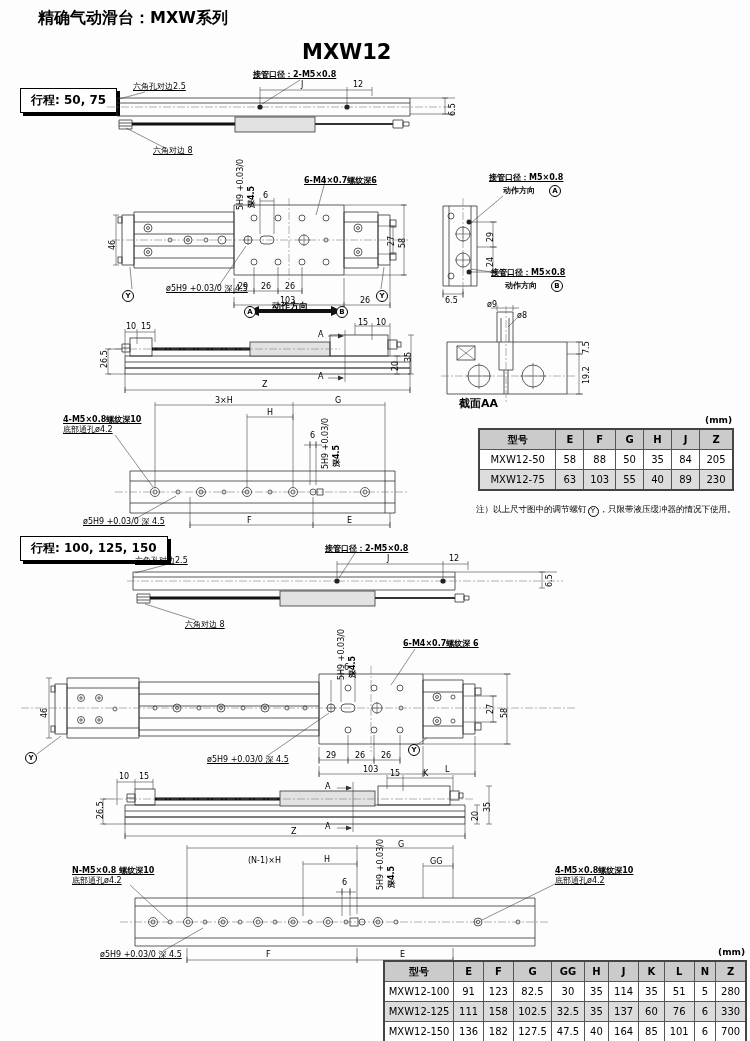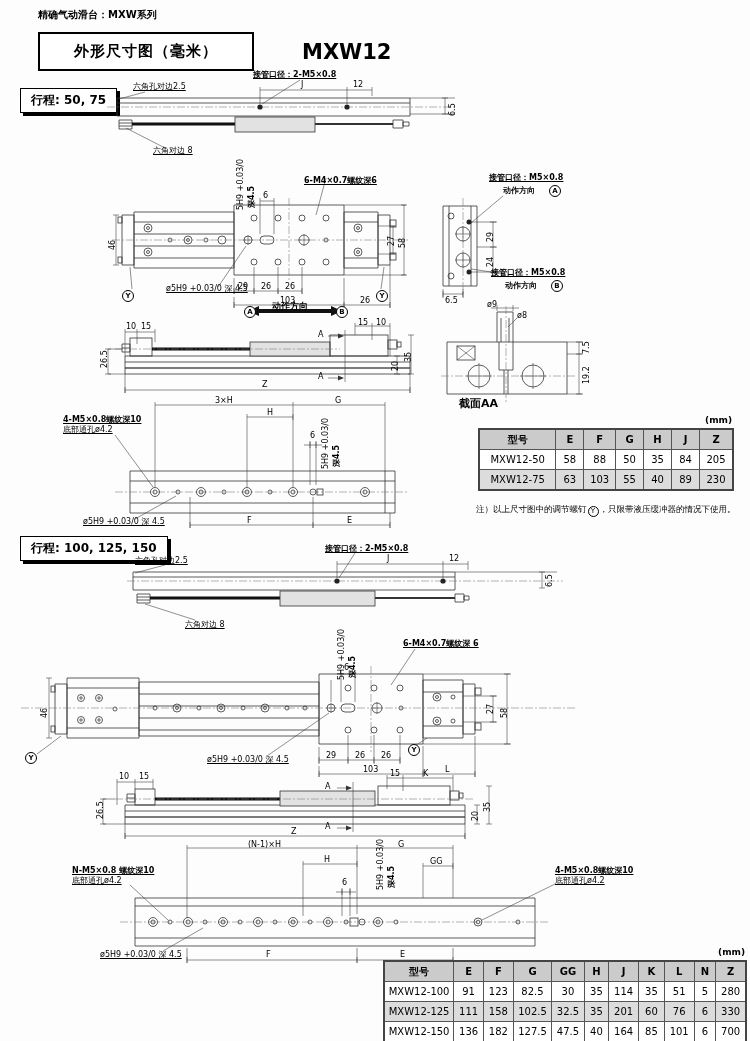--- a/index.html
+++ b/index.html
@@ -13,42 +13,41 @@
   .v{transform:rotate(-90deg);transform-origin:0 0}
   .cir{position:absolute;width:10px;height:10px;border:1px solid #000;border-radius:50%;
        font-size:7px;font-weight:bold;text-align:center;line-height:10px;background:#fff}
   .ci{display:inline-block;width:9px;height:9px;border:1px solid #000;border-radius:50%;
       font-size:7px;text-align:center;line-height:9px;vertical-align:-1px;margin:0 1px}
   .s{stroke:#333;fill:none;stroke-width:.8}
   .f{stroke:#333;fill:#e2e2e2;stroke-width:.8}
   .dim{stroke:#333;fill:none;stroke-width:.55}
   .cl{stroke:#777;fill:none;stroke-width:.55;stroke-dasharray:8 2 2 2}
   .thick{stroke:#111;stroke-width:3}
-  .page-title{position:absolute;left:38px;top:8px;font-size:10px;font-weight:bold}
+  .page-title{position:absolute;left:38px;top:8px;font-size:16px;font-weight:bold}
   .tbox{position:absolute;left:38px;top:32px;border:2px solid #000;background:#fff;
         padding:8px 34px;font-size:15px;font-weight:bold;letter-spacing:1px}
   .model{position:absolute;left:302px;top:40px;font-size:21px;font-weight:bold}
   .stroke{position:absolute;border:1px solid #000;box-shadow:3px 3px 0 #000;background:#fff;
           font-weight:bold;font-size:12px;padding:3px 10px;white-space:nowrap}
   .tblwrap{position:absolute}
   .unit{position:absolute;font-size:9px;font-weight:bold}
   table.t{border-collapse:collapse;font-size:10px;background:#fff;border:2px solid #444}
   .t th,.t td{border:1px solid #555;text-align:center;padding:2px 3px;height:15px}
   .t th{background:#cbcbcb;font-weight:bold}
   .t tr.alt td{background:#dcdcdc}
   .note{position:absolute;font-size:8.5px;font-weight:normal;white-space:nowrap}
   .big{font-size:11px;font-weight:bold}
 </style>
 </head>
 <body>
 
 <div class="page">
 
   <div class="page-title">精确气动滑台：MXW系列</div>
-  <div class="tbox">外形尺寸图（毫米）</div>
   <div class="model">MXW12</div>
 
   <div class="stroke" style="left:20px;top:88px">行程: 50, 75</div>
 
   <div class="dw" style="left:105px;top:70px;width:360px;height:95px">
     <svg width="360" height="95">
       <path class="s" d="M12,28 H305 V46 H12 Z M12,33 H305"></path>
       <line class="cl" x1="2" y1="37" x2="352" y2="37"></line>
       <circle cx="155" cy="37" r="2.6" fill="#222"></circle>
         <circle cx="242" cy="37" r="2.6" fill="#222"></circle>
@@ -459,21 +458,21 @@
       <circle class="s" cx="420" cy="82" r="4"></circle>
         <circle class="s" cx="420" cy="82" r="1.8"></circle>
         <circle class="s" cx="460" cy="82" r="2"></circle>
       <path class="dim" d="M129,11 V78 M299,11 V74 M395,11 V58 M129,8 H395 M129,5 v6 M299,5 v6 M395,5 v6"></path>
       <path class="dim" d="M245,27 V76 M245,24 H299 M245,21 v6 M299,21 v6"></path>
       <path class="dim" d="M284,48 V76 M292,48 V76 M278,52 H298 M284,49 v6 M292,49 v6"></path>
       <path class="dim" d="M365,29 V58 M365,26 H395 M365,23 v6 M395,23 v6"></path>
       <path class="dim" d="M72,45 L110,80 M497,44 L424,80 M105,111 L145,88"></path>
       <path class="dim" d="M129,108 V123 M299,108 V123 M395,108 V123 M129,120 H395 M129,117 v6 M299,117 v6 M395,117 v6"></path>
     </svg>
-    <span class="lbl" style="left:190px;top:0px">(N-1)×H</span>
+    <span class="lbl" style="left:190px;top:16px">(N-1)×H</span>
     <span class="lbl" style="left:340px;top:0px">G</span>
     <span class="lbl" style="left:266px;top:15px">H</span>
     <span class="lbl" style="left:284px;top:38px">6</span>
     <span class="lbl v" style="left:318px;top:50px">5H9 +0.03/0</span>
     <span class="lbl v b" style="left:329px;top:48px">深4.5</span>
     <span class="lbl" style="left:372px;top:17px">GG</span>
     <span class="lbl b u" style="left:14px;top:26px">N-M5×0.8 螺纹深10</span>
     <span class="lbl u" style="left:14px;top:36px">底部通孔ø4.2</span>
     <span class="lbl b u" style="left:497px;top:26px">4-M5×0.8螺纹深10</span>
     <span class="lbl u" style="left:497px;top:36px">底部通孔ø4.2</span>
@@ -512,21 +511,21 @@
         <td>5</td>
         <td>280</td>
       </tr>
       <tr class="alt">
         <td>MXW12-125</td>
         <td>111</td>
         <td>158</td>
         <td>102.5</td>
         <td>32.5</td>
         <td>35</td>
-        <td>201</td>
+        <td>137</td>
         <td>60</td>
         <td>76</td>
         <td>6</td>
         <td>330</td>
       </tr>
       <tr>
         <td>MXW12-150</td>
         <td>136</td>
         <td>182</td>
         <td>127.5</td>

